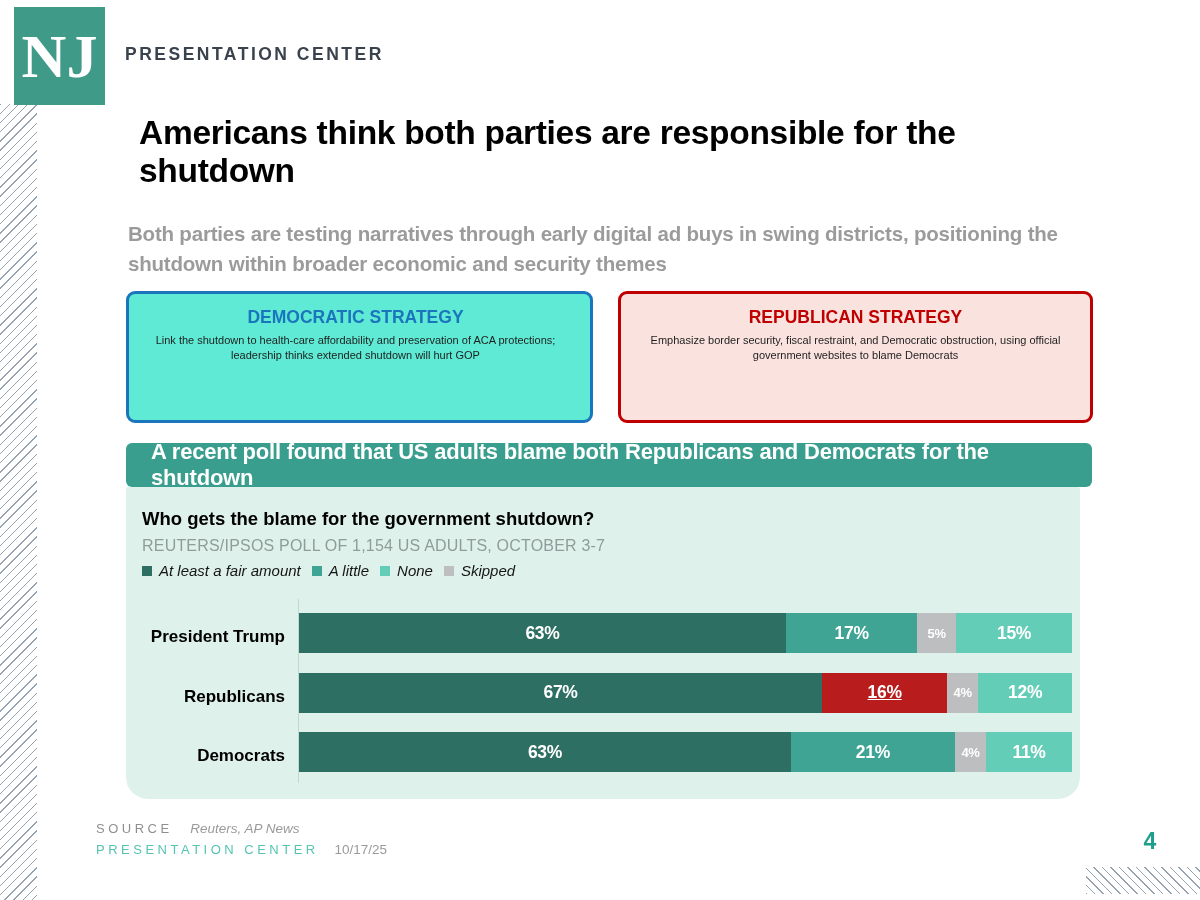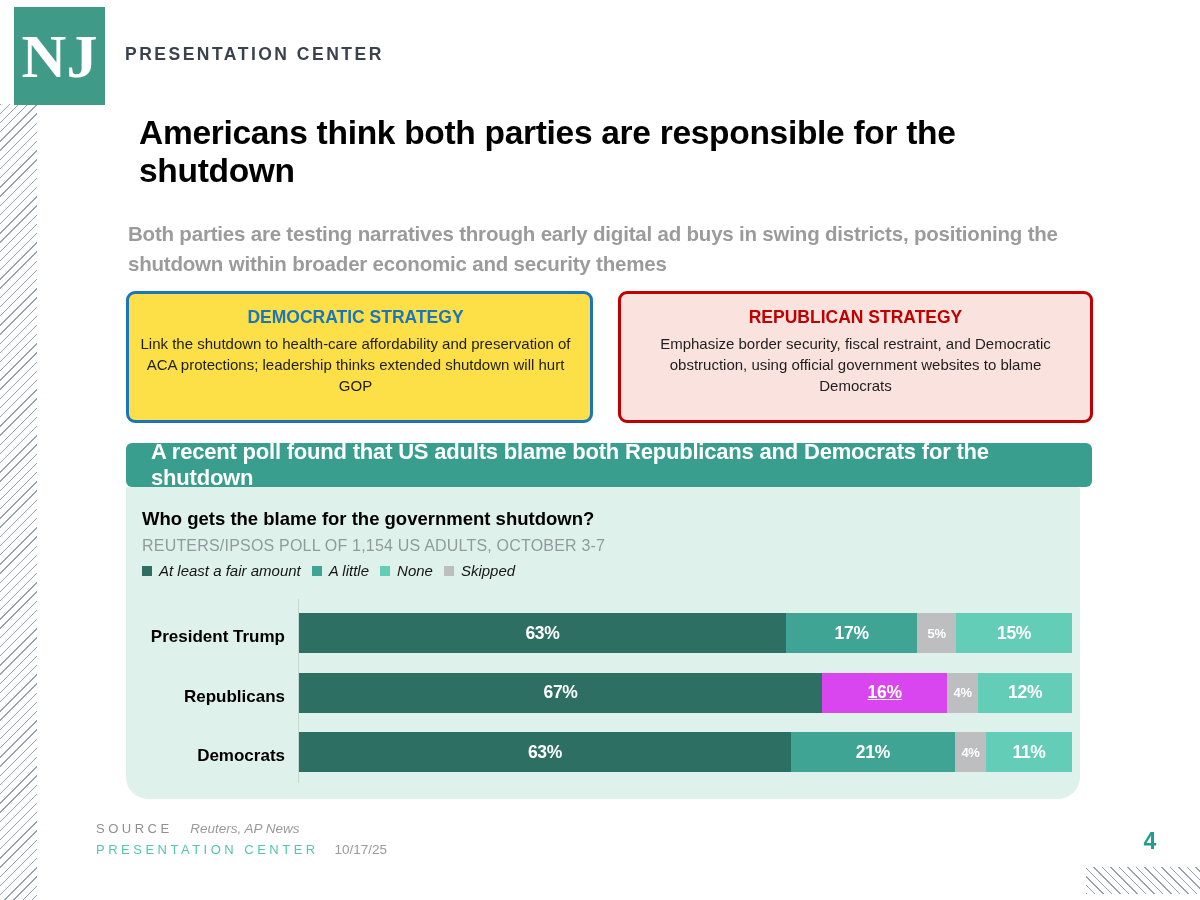--- a/index.html
+++ b/index.html
@@ -22,26 +22,26 @@
     display:flex;align-items:center;justify-content:center;
   }
   .logo span{font-family:"Liberation Serif",serif;font-weight:bold;font-size:62px;color:#fff;}
   .brand-header{position:absolute;left:125px;top:44px;font-size:17.5px;font-weight:bold;letter-spacing:2.5px;color:#39424D;}
   
   .title{position:absolute;left:139px;top:114px;width:910px;font-size:33.5px;font-weight:bold;color:#000;line-height:1.12;letter-spacing:-0.3px;}
   .subtitle{position:absolute;left:128px;top:219px;width:952px;font-size:20.5px;font-weight:bold;color:#9B9B9B;line-height:1.45;letter-spacing:-0.2px;}
   
   .boxes{position:absolute;left:126px;top:291px;width:967px;display:flex;gap:25px;}
   .box{flex:1;border-radius:9px;padding:11px 16px 14px;text-align:center;box-sizing:border-box;min-height:132px;}
-  .box-dem{background:#fde047;border:3px solid #1B75BC;padding-left:8px;}
+  .box-dem{background:#5eead4;border:3px solid #1B75BC;padding-left:8px;}
   .box-rep{background:#FAE3DF;border:3px solid #C00000;}
   .box-title{font-size:17.5px;font-weight:bold;margin:2px 0 5px;}
   .box-dem .box-title{color:#1B75BC;}
   .box-rep .box-title{color:#C00000;}
-  .box-body{font-size:15px;color:#1E1E1E;line-height:1.4;}
+  .box-body{font-size:11px;color:#1E1E1E;line-height:1.4;}
   
   .banner{
     position:absolute;left:126px;top:443px;width:966px;height:44px;background:#3A9E8E;border-radius:6px;
     display:flex;align-items:center;box-sizing:border-box;padding-left:25px;
     color:#fff;font-weight:bold;font-size:22px;letter-spacing:-0.2px;
   }
   .panel{position:absolute;left:126px;top:487px;width:954px;height:312px;background:#DFF1EB;border-radius:2px 2px 22px 22px;}
   .chart-title{position:absolute;left:16px;top:21px;font-size:18.5px;font-weight:bold;color:#000;}
   .chart-sub{position:absolute;left:16px;top:50px;font-size:16px;color:#8E9D99;letter-spacing:0.2px;}
   .legend{position:absolute;left:16px;top:75px;display:flex;gap:11px;align-items:center;}
@@ -119,21 +119,21 @@
           <div class="seg" style="flex-grow: 63; background: rgb(46, 111, 99);">63%</div>
           <div class="seg" style="flex-grow: 17; background: rgb(63, 164, 147);">17%</div>
           <div class="seg seg-small" style="flex-grow: 5; background: rgb(189, 190, 192);">5%</div>
           <div class="seg" style="flex-grow: 15; background: rgb(100, 205, 183);">15%</div>
         </div>
       </div>
       <div class="bar-row">
         <div class="bar-label">Republicans</div>
         <div class="bar">
           <div class="seg" style="flex-grow: 67; background: rgb(46, 111, 99);">67%</div>
-          <div class="seg" style="flex-grow: 16; background: #d946ef; text-decoration: underline;">16%</div>
+          <div class="seg" style="flex-grow: 16; background: #b91c1c; text-decoration: underline;">16%</div>
           <div class="seg seg-small" style="flex-grow: 4; background: rgb(189, 190, 192);">4%</div>
           <div class="seg" style="flex-grow: 12; background: rgb(100, 205, 183);">12%</div>
         </div>
       </div>
       <div class="bar-row">
         <div class="bar-label">Democrats</div>
         <div class="bar">
           <div class="seg" style="flex-grow: 63; background: rgb(46, 111, 99);">63%</div>
           <div class="seg" style="flex-grow: 21; background: rgb(63, 164, 147);">21%</div>
           <div class="seg seg-small" style="flex-grow: 4; background: rgb(189, 190, 192);">4%</div>

